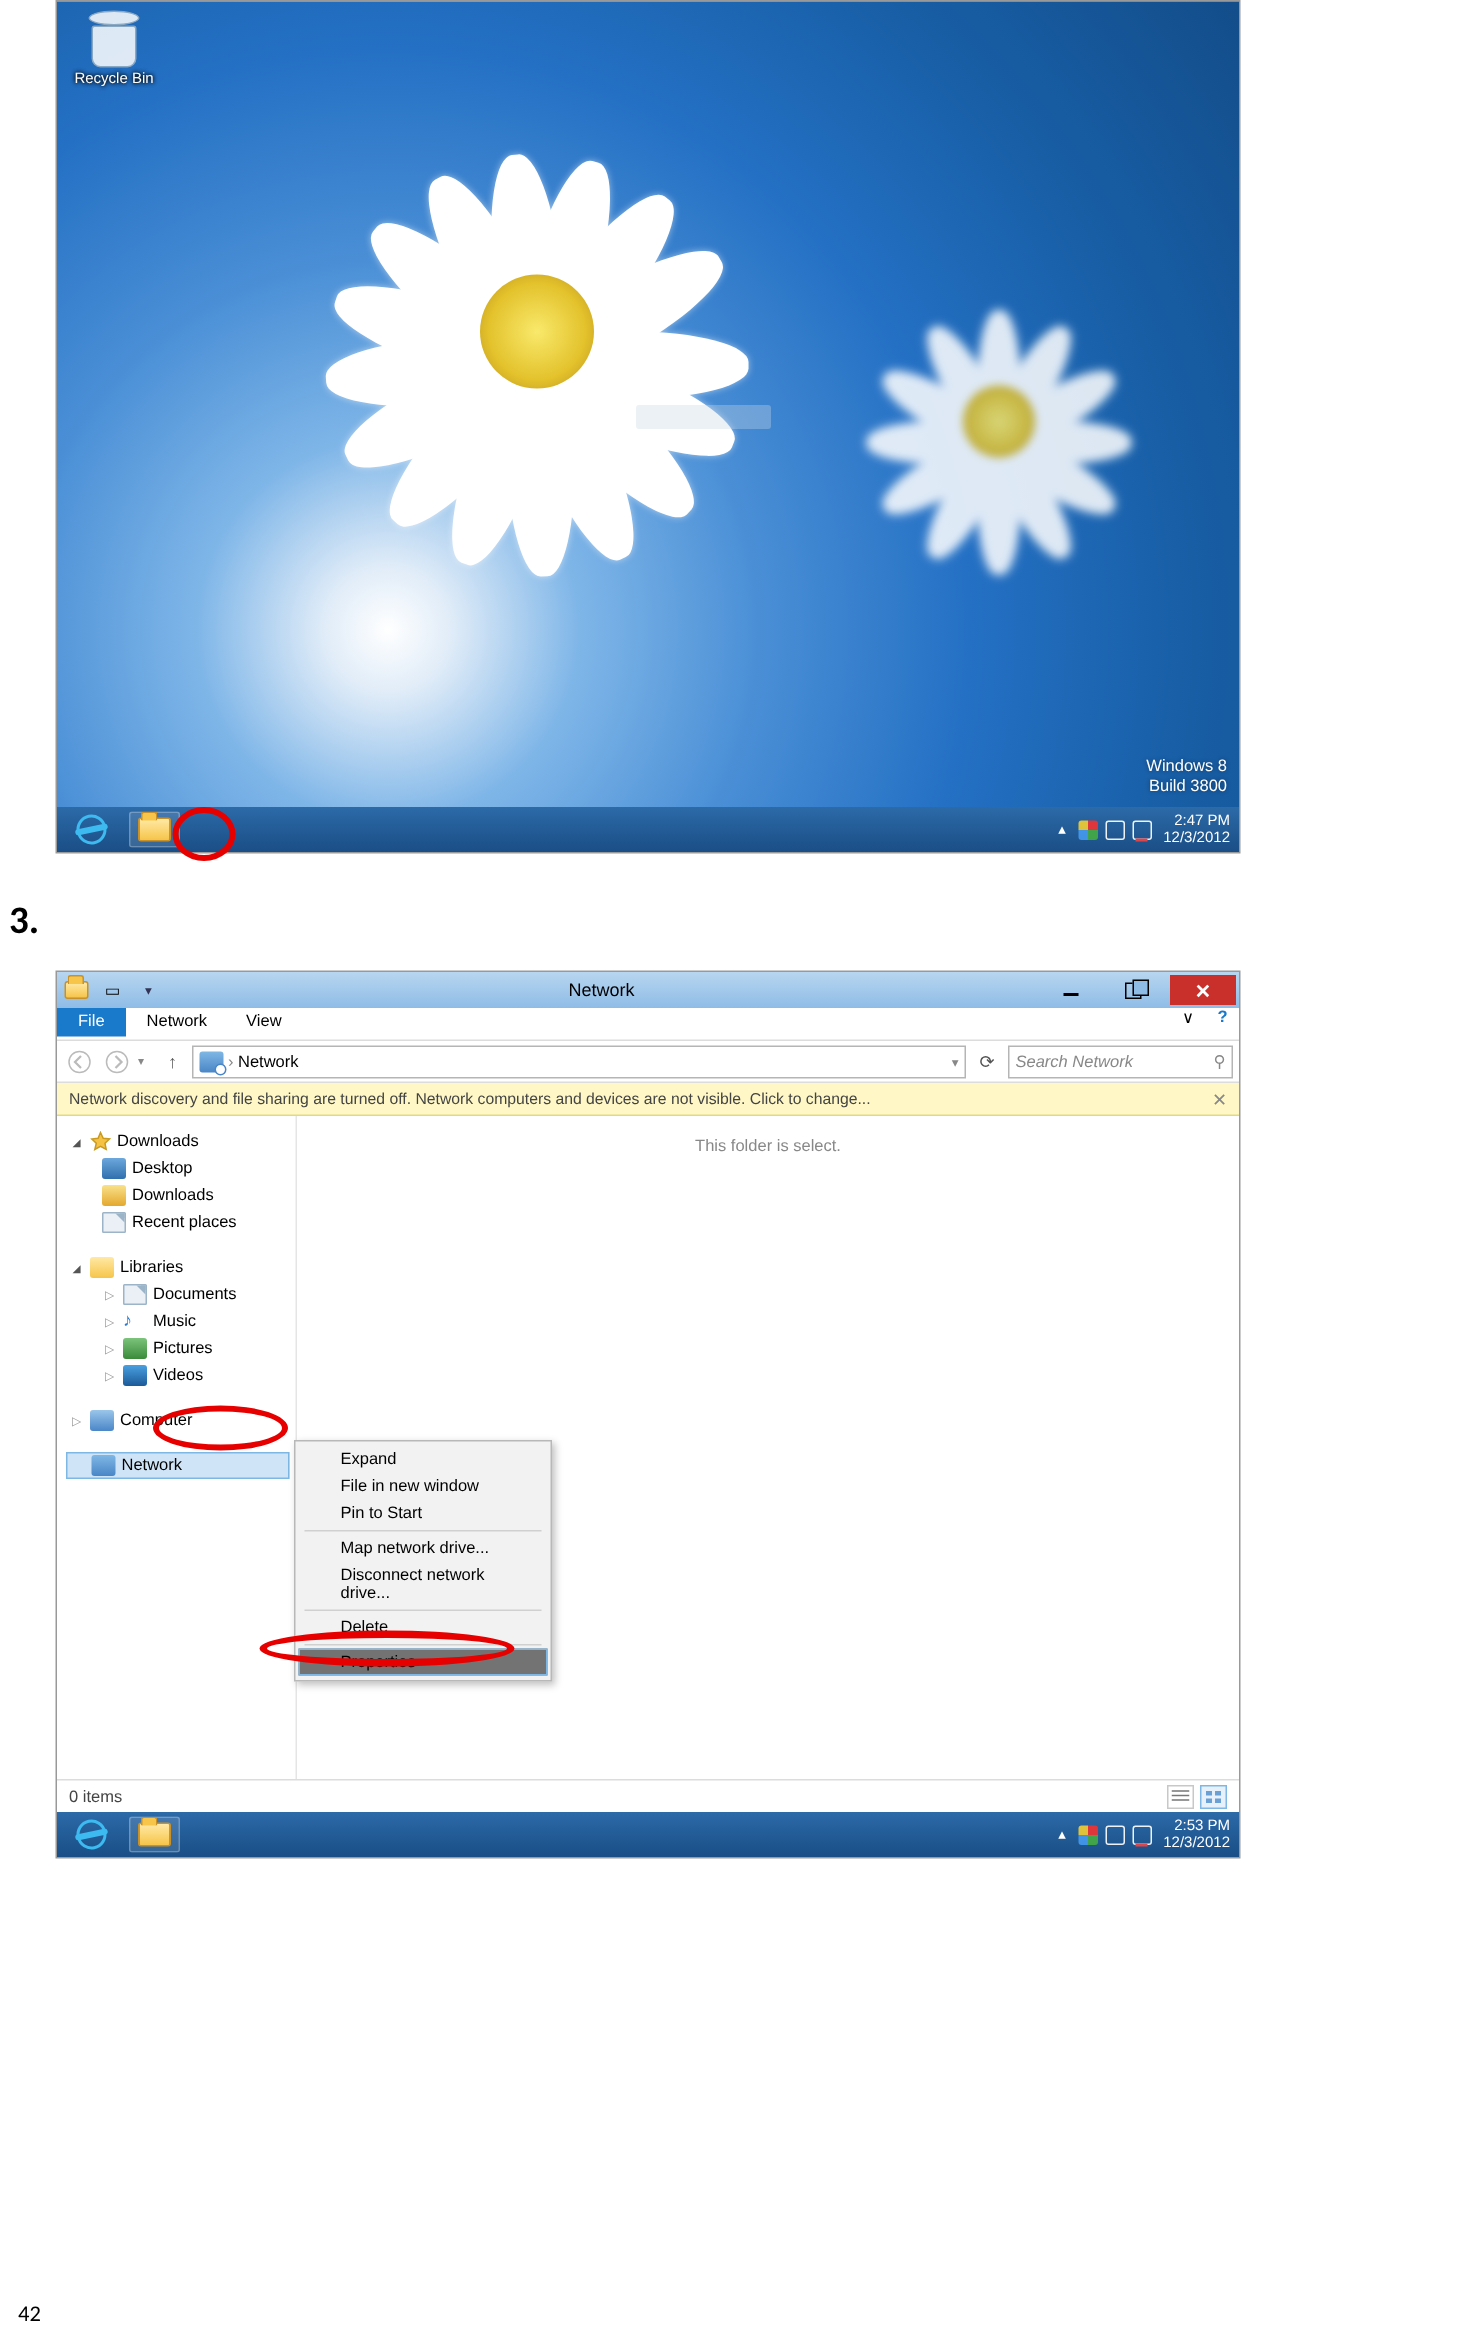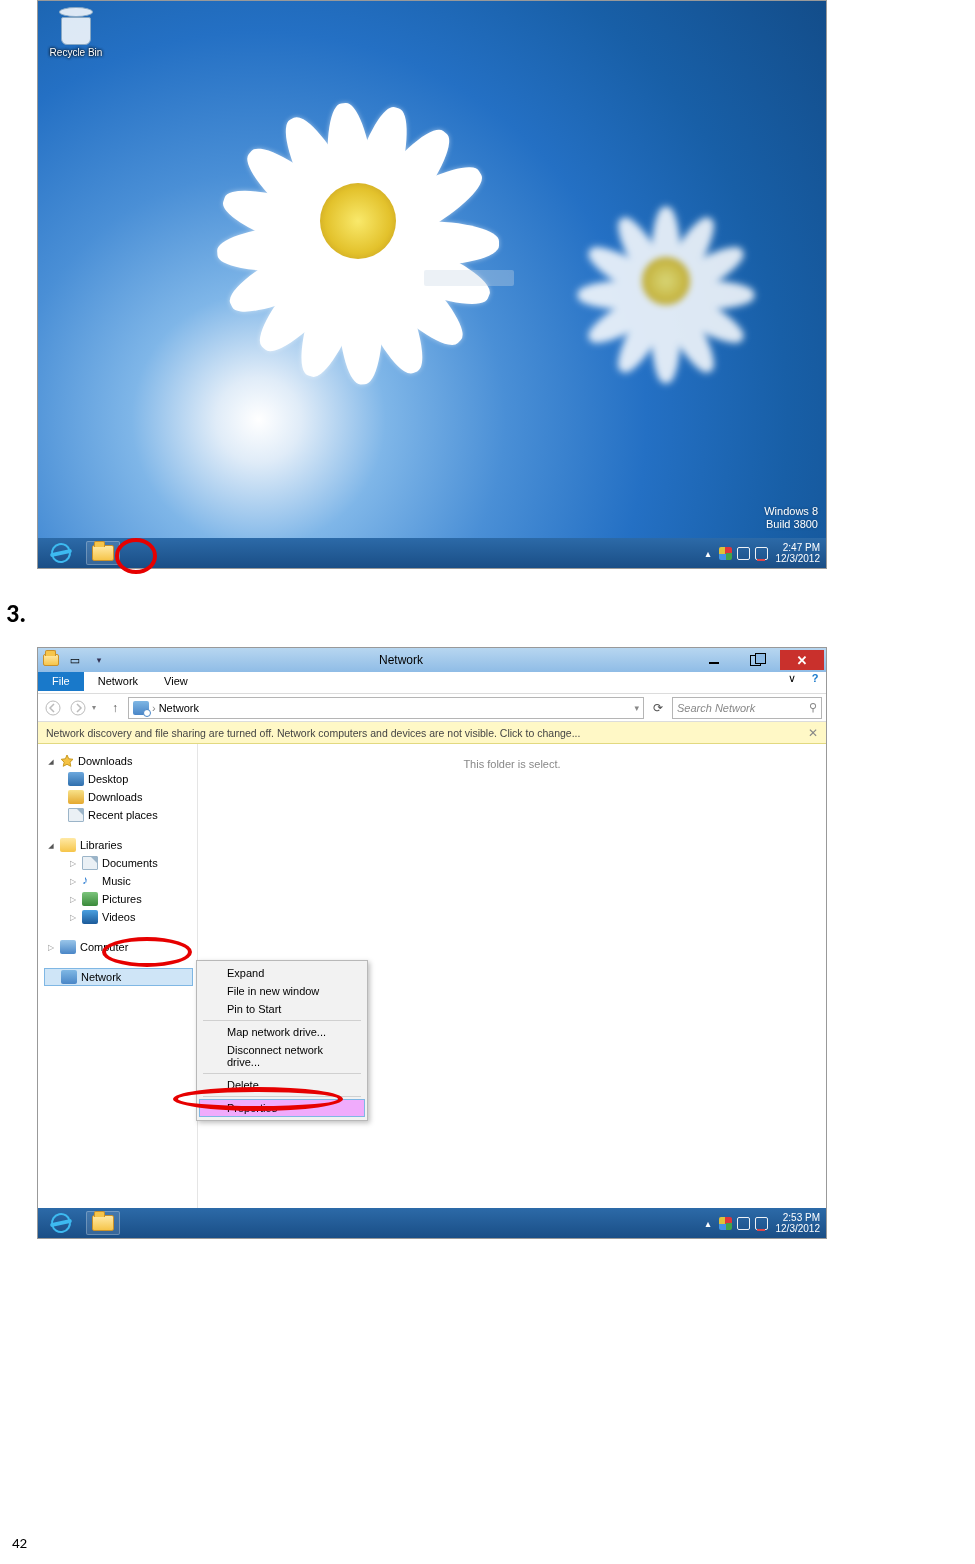--- a/index.html
+++ b/index.html
@@ -145,21 +145,21 @@
   .content { flex:1; position:relative; color:#888; font-size:11px;}
   .empty { position:absolute; left:50%; top:14px; transform:translateX(-50%); }
 
   .ctxmenu {
     position:absolute; left:158px; top:312px; width:172px; background:#f2f2f2;
     border:1px solid #b8b8b8; box-shadow:2px 2px 5px rgba(0,0,0,0.25);
     padding:3px 2px; font-size:11px; color:#000;
   }
   .ctxmenu .mi { padding:3px 8px 3px 28px; position:relative;}
   .ctxmenu .sep { height:1px; background:#d0d0d0; margin:2px 4px;}
-  .ctxmenu .mi.sel { background:#f0abfc; border:1px solid #7fb7e4; padding:2px 7px 2px 27px;}
+  .ctxmenu .mi.sel { background:#737373; border:1px solid #7fb7e4; padding:2px 7px 2px 27px;}
 
   .ring-network { left: 64px; top: 289px; width: 90px; height: 30px; }
   .ring-props   { left: 135px; top: 439px; width: 170px; height: 24px; border-width:5px; }
 
   .status2 { height:22px; border-top:1px solid #dcdcdc; background:#fff; display:flex; align-items:center; padding:0 8px; font-size:11px; color:#444;}
   .status2 .viewbtns { margin-left:auto; display:flex; gap:4px;}
   .status2 .vb { width:18px; height:16px; border:1px solid #c8c8c8; background:#fff; display:flex; align-items:center; justify-content:center;}
   .status2 .vb.active{ background:#e6f1fb; border-color:#7fb7e4;}
 
   .taskbar2 { height: 30px; background: linear-gradient(#2c6aa8, #1a4e86); display: flex; align-items: center; padding: 0 6px; gap: 8px; color:#fff; font-size:10px;}
@@ -401,20 +401,38 @@
       <div class="mi">Disconnect network drive...</div>
       <div class="sep"></div>
       <div class="mi">Delete</div>
       <div class="sep"></div>
       <div class="mi sel">Properties</div>
     </div>
 
     <div class="red-ring ring-network"></div>
     <div class="red-ring ring-props"></div>
 
+    <div class="status2">
+      <span>0 items</span>
+      <div class="viewbtns">
+        <div class="vb">
+          <svg width="12" height="10">
+                <path d="M0 1h12M0 4h12M0 7h12" stroke="#777"></path>
+              </svg>
+        </div>
+        <div class="vb active">
+          <svg width="12" height="10">
+                <rect x="1" y="1" width="4" height="3" fill="#6aa0d4"></rect>
+                <rect x="7" y="1" width="4" height="3" fill="#6aa0d4"></rect>
+                <rect x="1" y="6" width="4" height="3" fill="#6aa0d4"></rect>
+                <rect x="7" y="6" width="4" height="3" fill="#6aa0d4"></rect>
+              </svg>
+        </div>
+      </div>
+    </div>
 
     <div class="taskbar2">
       <div class="tb-left">
         <div class="tb-btn">
               <div class="ie-ico"></div>
             </div>
         <div class="tb-btn active">
               <div class="folder-ico"></div>
             </div>
       </div>

